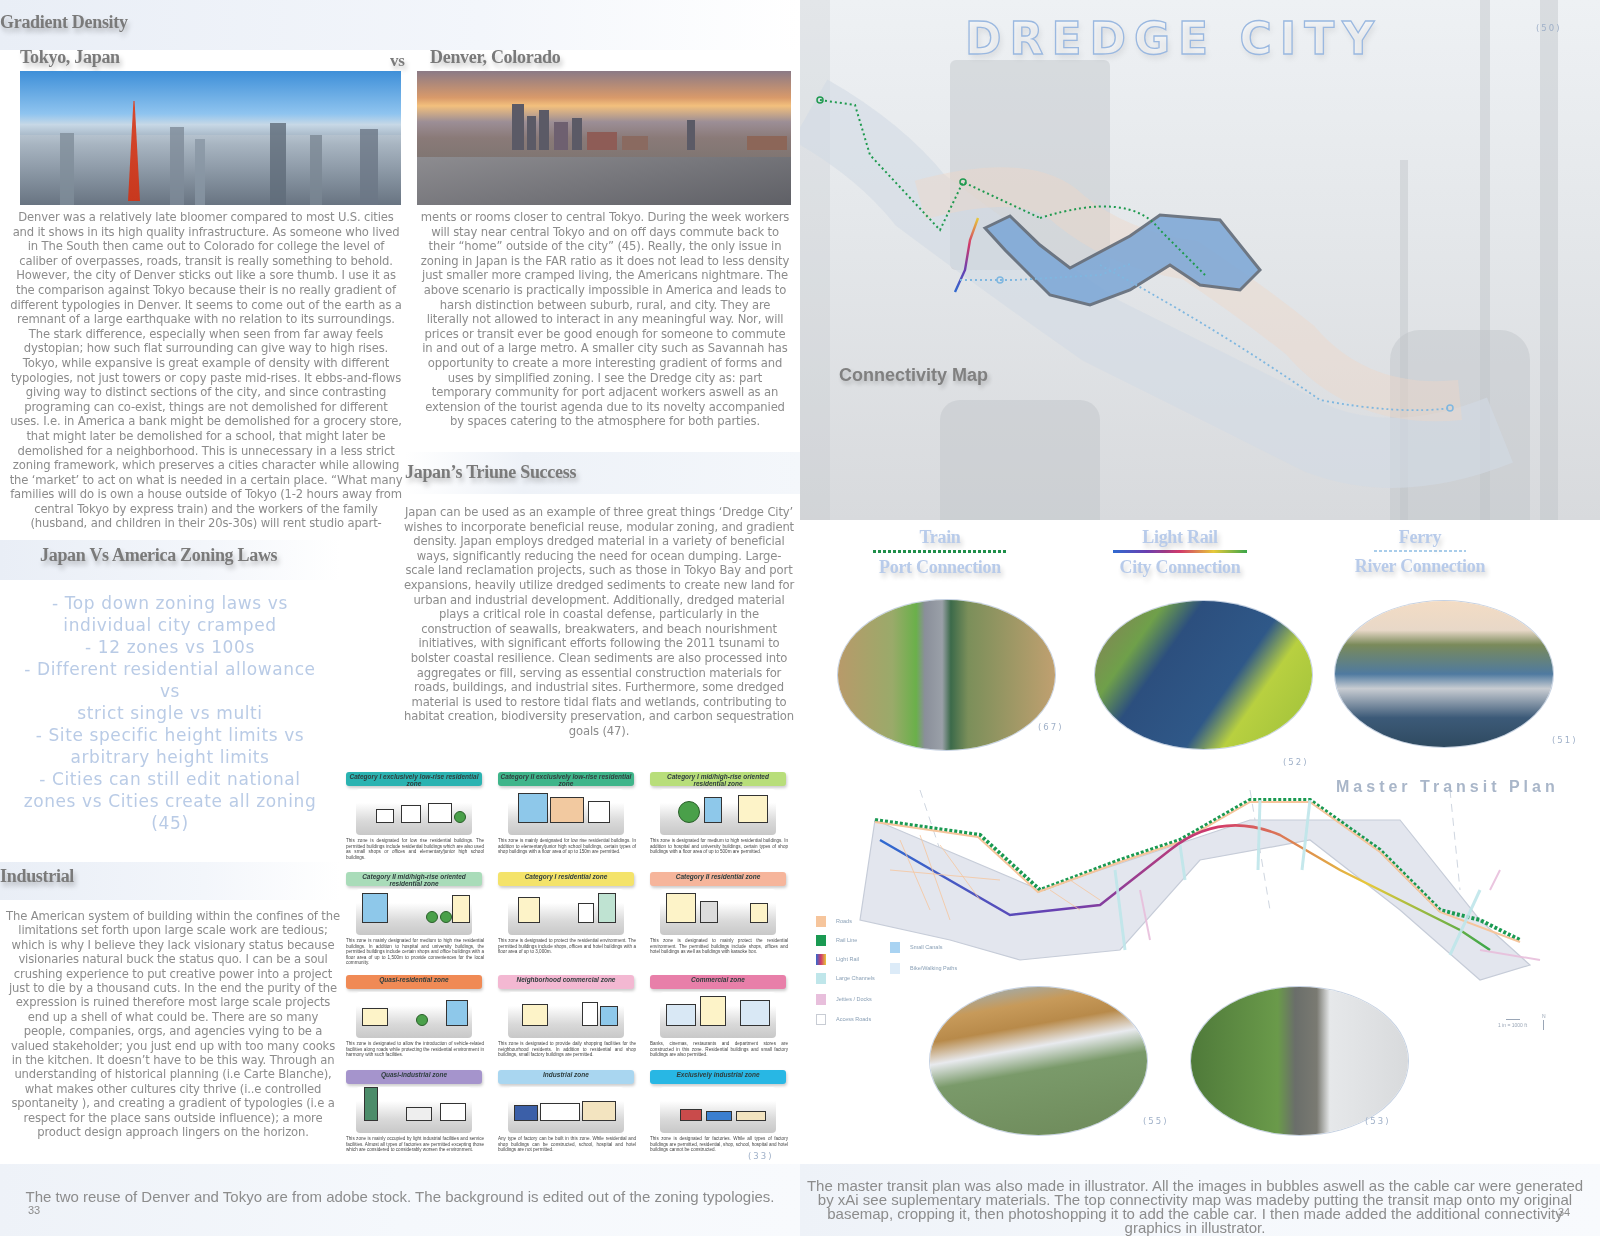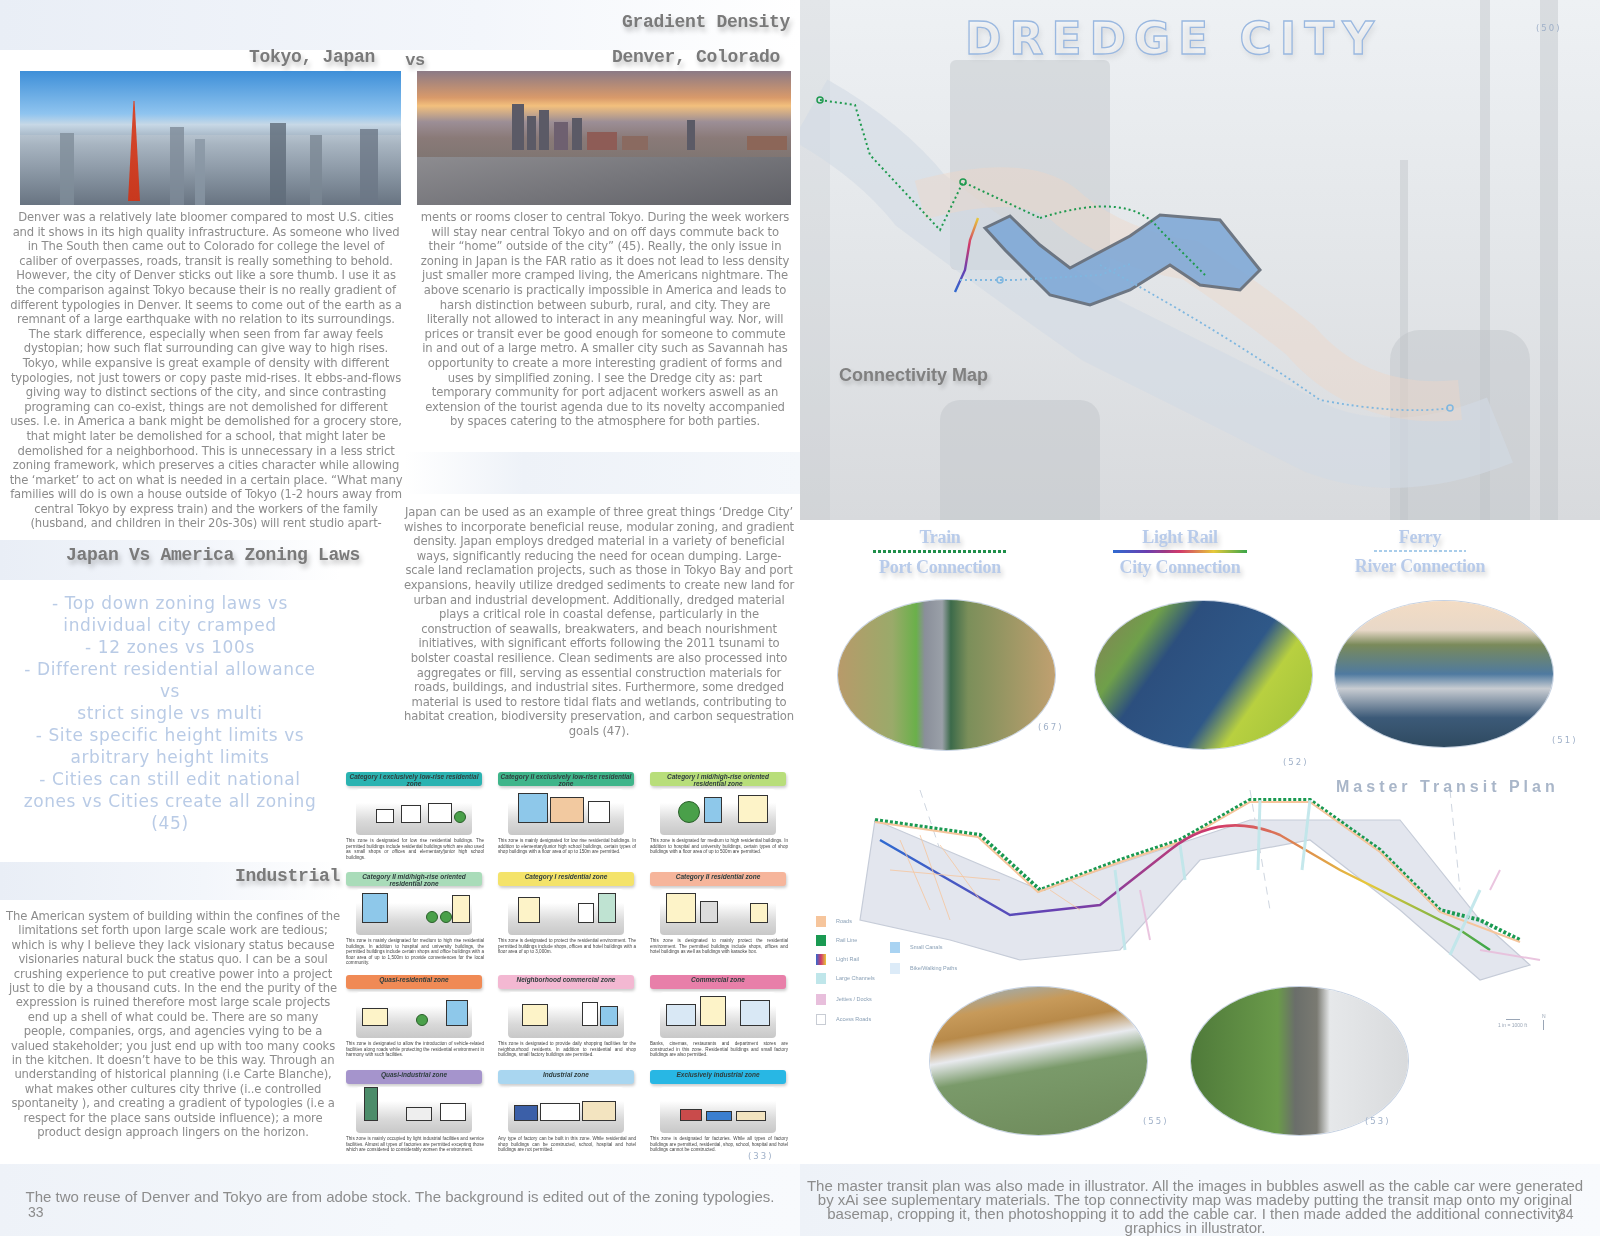--- a/index.html
+++ b/index.html
@@ -6,22 +6,22 @@
   html, body { width: 1600px; height: 1236px; overflow: hidden; background: #ffffff; }
   body { position: relative; font-family: "DejaVu Sans", sans-serif; color: #8a8a8a; }
 
   .page { position: absolute; top: 0; height: 1236px; overflow: hidden; }
   #page-left { left: 0; width: 800px; background: #ffffff; }
   #page-right { left: 800px; width: 800px; background: #ffffff; }
 
   .band { position: absolute; left: 0; background: linear-gradient(90deg, #e9eef6 0%, #f3f6fb 60%, #ffffff 100%); }
 
   .heading {
-    position: absolute; font-family: Liberation Mono, monospace; font-weight: bold;
-    color: #7a7a7a; text-align: right; text-shadow: 2px 4px 5px rgba(0,0,0,0.25);
+    position: absolute; font-family: Liberation Serif, serif; font-weight: bold;
+    color: #7a7a7a; text-align: left; text-shadow: 2px 4px 5px rgba(0,0,0,0.25);
     letter-spacing: -0.3px;
   }
   .body-text {
     position: absolute; font-family: "DejaVu Sans", sans-serif; font-size: 11.6px;
     line-height: 14.6px; color: #8c8c8c; text-align: center; letter-spacing: -0.15px;
   }
   .photo { position: absolute; overflow: hidden; }
 
   
   #tokyo-photo {
@@ -67,21 +67,21 @@
   }
 
   .footer-band {
     position: absolute; top: 1164px; height: 72px;
     background: linear-gradient(90deg, #eef2f8 0%, #f5f8fc 50%, #f8fafd 100%);
   }
   .footer-text {
     position: absolute; font-family: "Liberation Sans", sans-serif; font-size: 15px; line-height: 14px;
     color: #8c8c8c; text-align: center; margin-top: 16px;
   }
-  .page-num { position: absolute; font-family: "Liberation Sans", sans-serif; font-size: 14px; color: #8c8c8c; }
+  .page-num { position: absolute; font-family: "Liberation Sans", sans-serif; font-size: 11px; color: #8c8c8c; }
 
   .cite { position: absolute; font-family: "DejaVu Sans", sans-serif; font-size: 8.5px; color: #9fb0c8; letter-spacing: 2px; }
 
   
   #hero {
     position: absolute; left: 0; top: 0; width: 800px; height: 520px;
     background: linear-gradient(180deg, #eef1f4 0%, #e4e7ea 45%, #d8dadd 100%);
   }
   #hero .ghost { position: absolute; background: rgba(190,195,200,0.45); }
   #hero-title {
@@ -148,20 +148,21 @@
     <div class="bld" style="left:205px;width:26px;height:14px;background:#8a6a60;"></div>
     <div class="bld" style="left:270px;width:8px;height:30px;"></div>
     <div class="bld" style="left:330px;width:40px;height:14px;background:#8c6658;"></div>
     <div class="hwy"></div>
   </div>
 
   <div class="body-text" style="left:8px;top:210px;width:396px;">Denver was a relatively late bloomer compared to most U.S. cities and it shows in its high quality infrastructure. As someone who lived in The South then came out to Colorado for college the level of caliber of overpasses, roads, transit is really something to behold. However, the city of Denver sticks out like a sore thumb. I use it as the comparison against Tokyo because their is no really gradient of different typologies in Denver. It seems to come out of the earth as a remnant of a large earthquake with no relation to its surroundings. The stark difference, especially when seen from far away feels dystopian; how such flat surrounding can give way to high rises. Tokyo, while expansive is great example of density with different typologies, not just towers or copy paste mid-rises. It ebbs-and-flows giving way to distinct sections of the city, and since contrasting programing can co-exist, things are not demolished for different uses. I.e. in America a bank might be demolished for a grocery store, that might later be demolished for a school, that might later be demolished for a neighborhood. This is unnecessary in a less strict zoning framework, which preserves a cities character while allowing the ‘market’ to act on what is needed in a certain place. “What many families will do is own a house outside of Tokyo (1-2 hours away from central Tokyo by express train) and the workers of the family (husband, and children in their 20s-30s) will rent studio apart-</div>
   <div class="body-text" style="left:420px;top:210px;width:370px;">ments or rooms closer to central Tokyo. During the week workers will stay near central Tokyo and on off days commute back to their “home” outside of the city” (45).  Really, the only issue in zoning in Japan is the FAR ratio as it does not lead to less density just smaller more cramped living, the Americans nightmare. The above scenario is practically impossible in America and leads to harsh distinction between suburb, rural, and city. They are literally not allowed to interact in any meaningful way. Nor, will prices or transit ever be good enough for someone to commute in and out of a large metro. A smaller city such as Savannah has opportunity to create a more interesting gradient of forms and uses by simplified zoning. I see the Dredge city as: part temporary community for port adjacent workers aswell as an extension of the tourist agenda due to its novelty accompanied by spaces catering to the atmosphere for both parties.</div>
 
   <div class="band" style="left:405px;top:452px;width:395px;height:42px;background:linear-gradient(90deg,#ffffff 0%,#eef2f8 30%,#f4f7fb 100%);"></div>
+  <div class="heading" style="left:405px;width:395px;top:462px;font-size:18px;">Japan’s Triune Success</div>
   <div class="body-text" style="left:403px;top:505px;width:392px;">Japan can be used as an example of three great things ‘Dredge City’ wishes to incorporate beneficial reuse, modular zoning, and gradient density. Japan employs dredged material in a variety of beneficial ways, significantly reducing the need for ocean dumping. Large-scale land reclamation projects, such as those in Tokyo Bay and port expansions, heavily utilize dredged sediments to create new land for urban and industrial development. Additionally, dredged material plays a critical role in coastal defense, particularly in the construction of seawalls, breakwaters, and beach nourishment initiatives, with significant efforts following the 2011 tsunami to bolster coastal resilience. Clean sediments are also processed into aggregates or fill, serving as essential construction materials for roads, buildings, and industrial sites. Furthermore, some dredged material is used to restore tidal flats and wetlands, contributing to habitat creation, biodiversity preservation, and carbon sequestration goals (47).</div>
 
   <div class="band" style="top:540px;width:340px;height:40px;"></div>
   <div class="heading" style="left:40px;width:320px;top:545px;font-size:18px;">Japan Vs America Zoning Laws</div>
   <div class="zoning-list">
     <div>- Top down zoning laws vs</div>
     <div>individual city cramped</div>
     <div>- 12 zones vs 100s</div>
     <div>- Different residential allowance</div>
     <div>vs</div>

